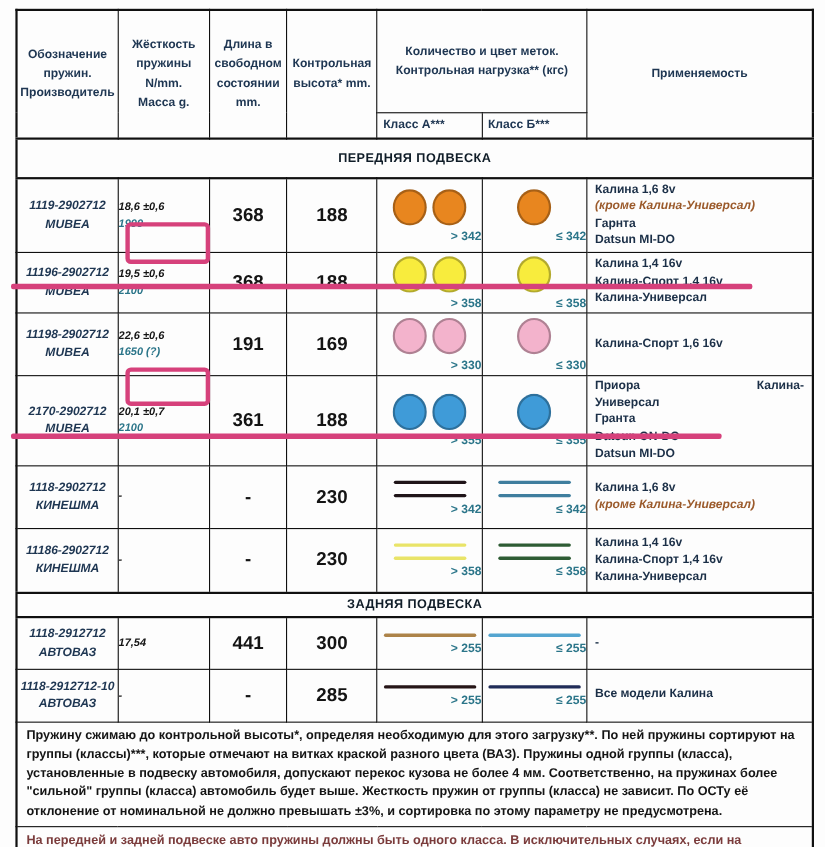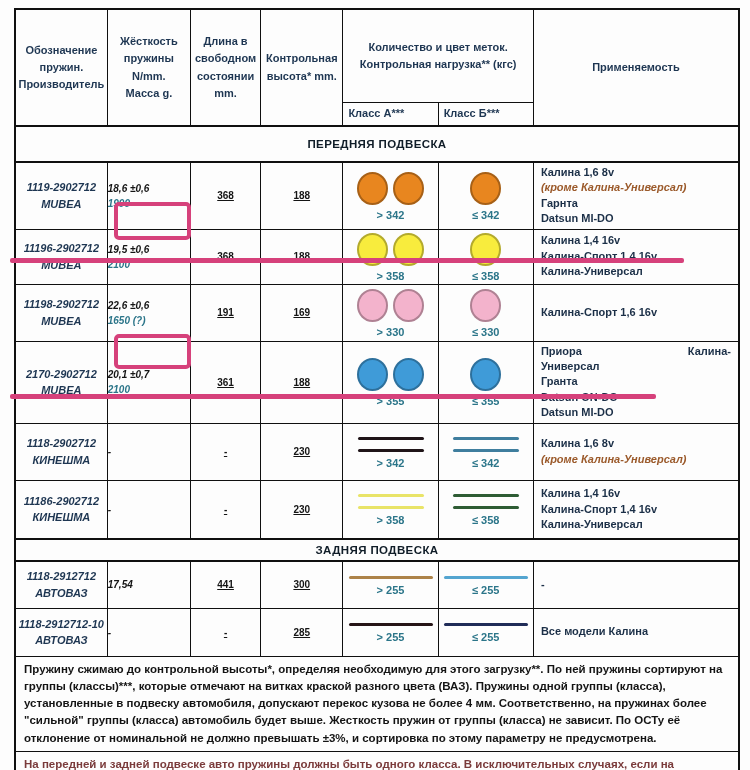--- a/index.html
+++ b/index.html
@@ -9,29 +9,29 @@
   td,th{border:1px solid #101010;padding:0;font-weight:700;overflow:hidden;vertical-align:middle;}
   th{font-size:11px;color:#1e3652;text-align:center;white-space:pre-line;line-height:1.55;}
   .subhead{ text-align:left;padding:2px 5px;line-height:1.2;}
   .band td{border-top:2px solid #101010;border-bottom:2px solid #101010;text-align:center;
     font-size:11.5px;color:#101d28;letter-spacing:.4px;}
   .c-des{font-size:11px;color:#1e3652;text-align:center;line-height:1.5;}
   .c-des .line,.c-stiff .line{display:block;font-style:italic;}
   .c-stiff{font-size:10px;text-align:left;line-height:1.5;}
   .c-stiff .stiff{color:#141414;}
   .c-stiff .mass{color:#2b7589;}
-  .c-num{font-size:10px;color:#141414;text-align:center;text-decoration:underline;}
+  .c-num{font-size:17px;color:#141414;text-align:center;}
   .c-mark{text-align:center;}
   .marks{display:flex;justify-content:center;align-items:center;gap:5px;margin:3px 0 5px;}
   .marks.v{flex-direction:column;gap:9px;margin:4px 0 6px;}
   .mk{display:inline-block;background:var(--c,#888);}
   .mk.circle{width:27px;height:29px;border-radius:50%;border:2px solid rgba(0,0,0,.28);}
   .mk.line{height:3px;width:66px;border-radius:2px;}
   .mk.line.wide{width:84px;}
-  .thr{font-size:11px;color:#2b7589;text-align:center;line-height:1;padding-bottom:2px;}
+  .thr{font-size:11px;color:#2b7589;text-align:right;line-height:1;padding-bottom:2px;}
   .c-app{font-size:11px;color:#1b2f47;text-align:left;padding:2px 7px;line-height:1.4;}
   .app-line{white-space:nowrap;}
   .app-line.brown{color:#9b5a2b;font-style:italic;}
   .app-line.just{display:flex;justify-content:space-between;}
   .c-note{font-size:11.5px;color:#141414;text-align:left;vertical-align:middle;
     padding:4px 8px;line-height:1.5;}
   .c-note.red{color:#7a3b3b;}
   .hl-box{position:absolute;border:4px solid var(--c,#d6417b);border-radius:5px;pointer-events:none;}
   .hl-line{position:absolute;height:5px;background:var(--c,#d6417b);border-radius:2px;pointer-events:none;}
   #hl-box-1{left:114px;top:202px;width:69px;height:30px;}

